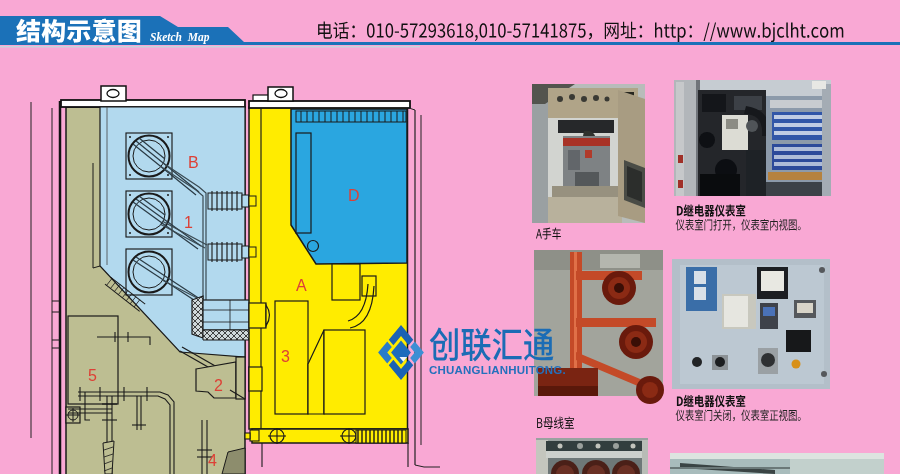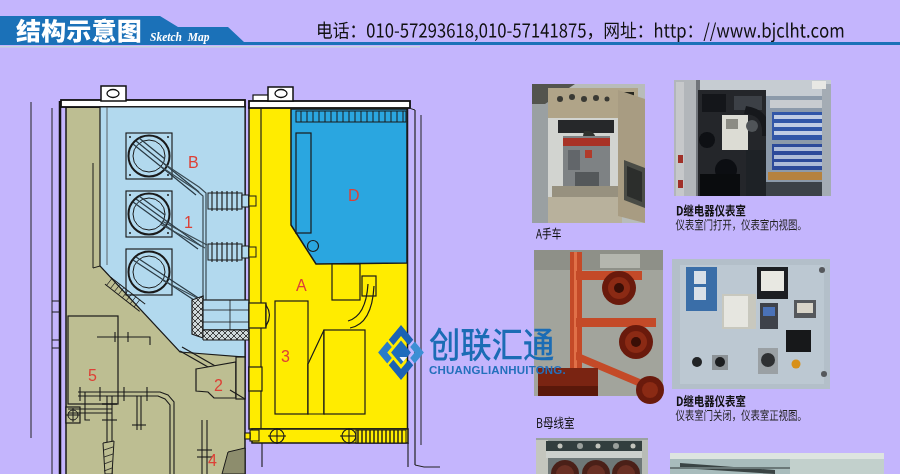--- a/index.html
+++ b/index.html
@@ -1,16 +1,16 @@
 <!DOCTYPE html>
 <html><head>
 <meta charset="utf-8">
 <style>
 html,body{margin:0;padding:0;background:#fff;}
-.page{position:relative;width:900px;height:474px;overflow:hidden;background:#c4b5fd;font-family:"Liberation Sans",sans-serif;}
+.page{position:relative;width:900px;height:474px;overflow:hidden;background:#f9a8d4;font-family:"Liberation Sans",sans-serif;}
 svg{position:absolute;top:0;left:0;}
 </style>
 </head>
 <body>
 <div class="page">
 <svg width="900" height="474" viewBox="0 0 900 474">
 
 <g>
 <polygon points="0,16 160,16 178,27 228,27 244,42 900,42 900,45 0,45" fill="#1b71b8"></polygon>
 <rect x="0" y="46" width="420" height="1.5" fill="#c8d4dc"></rect>

